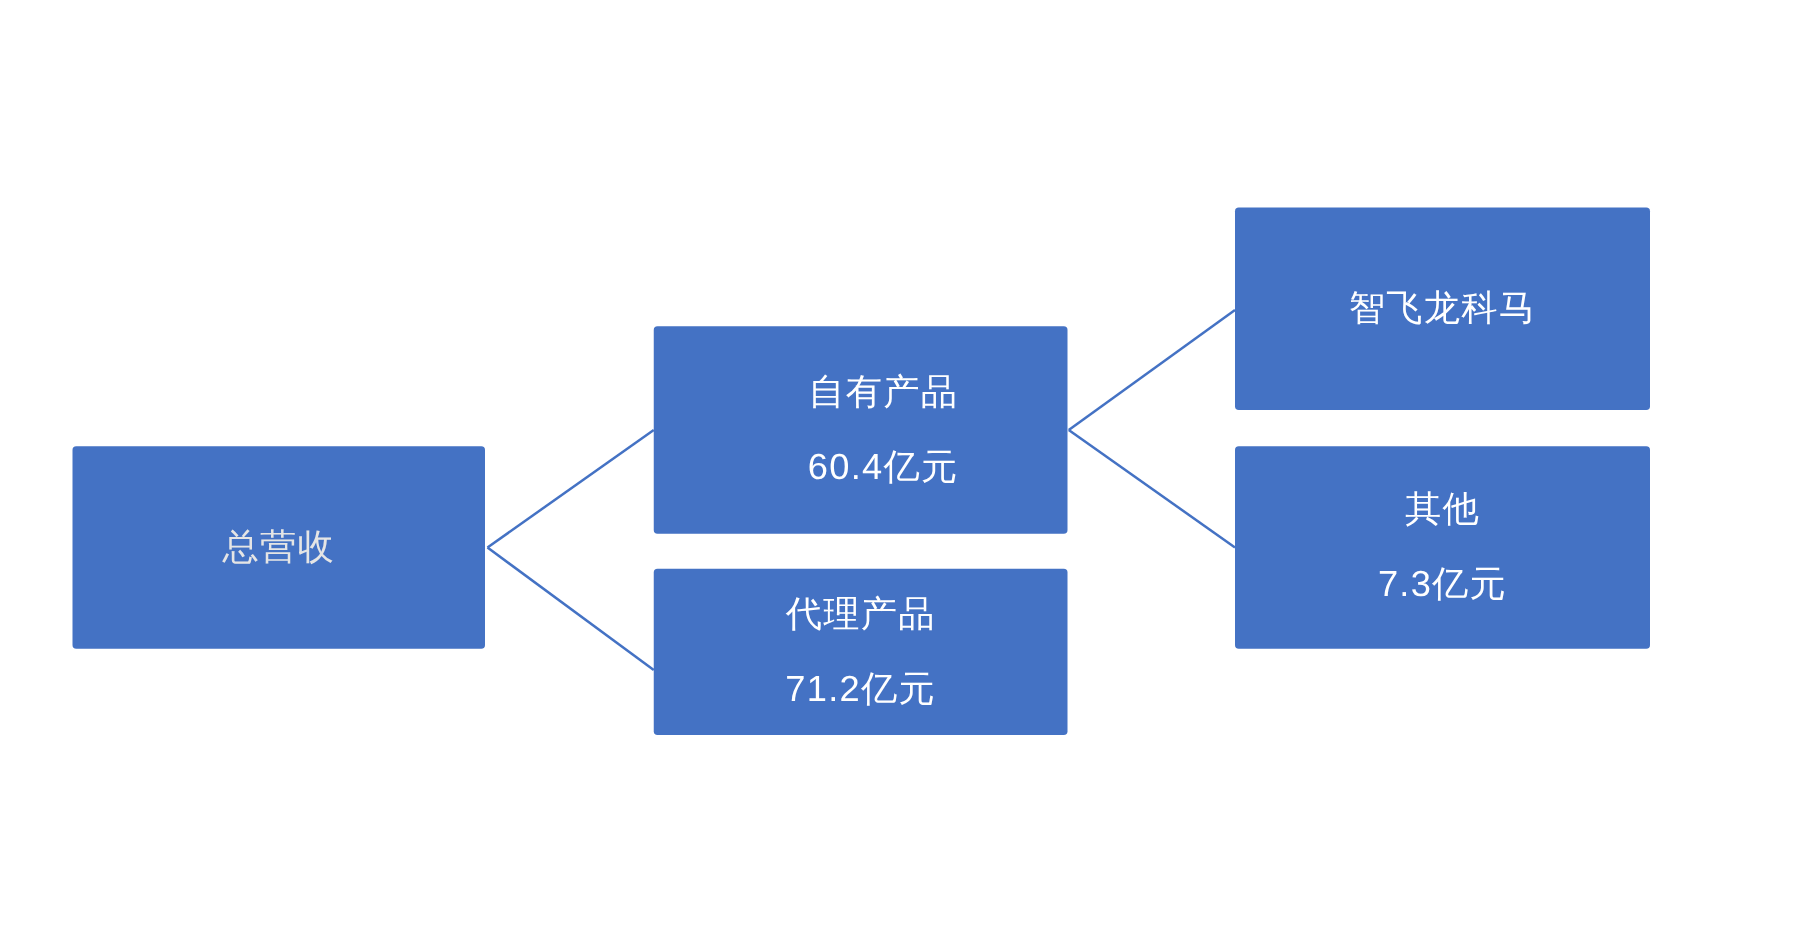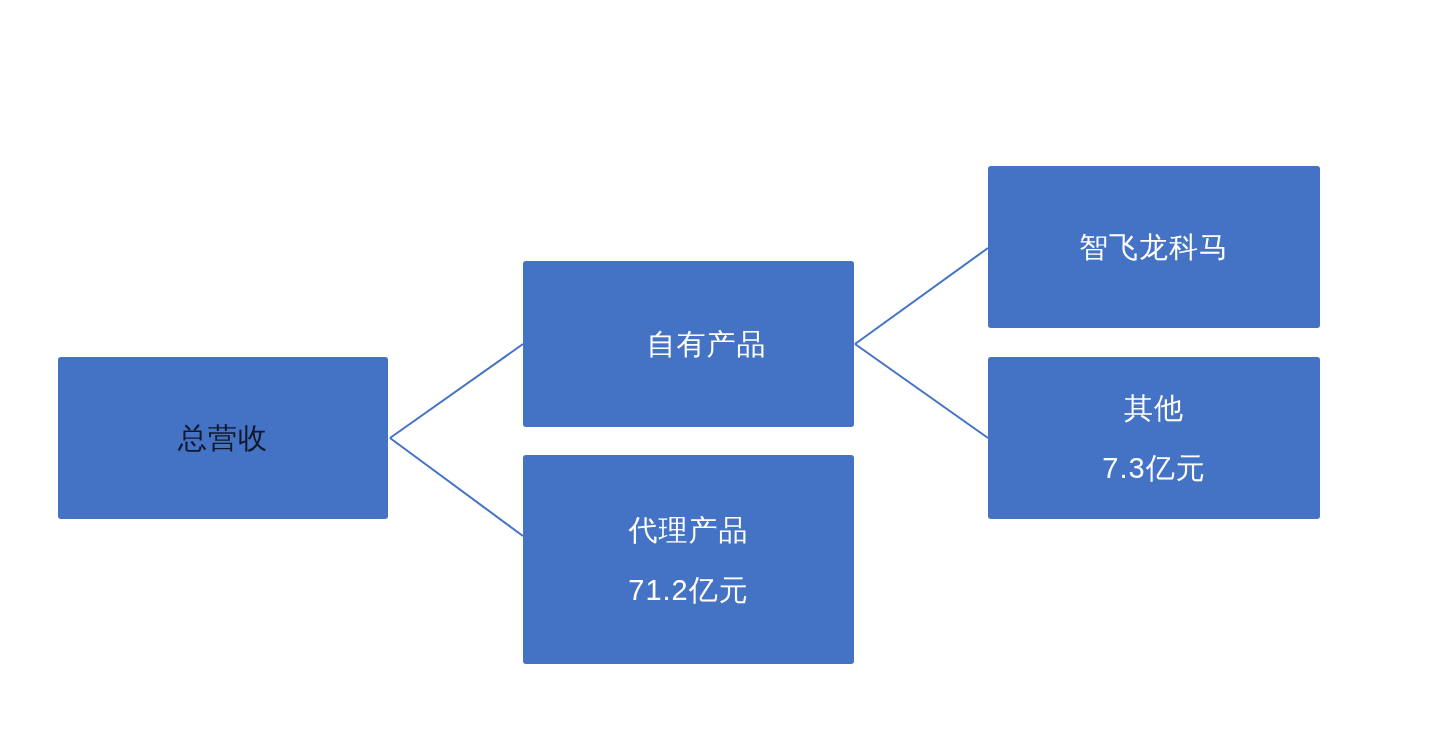--- a/index.html
+++ b/index.html
@@ -39,42 +39,43 @@
   .node .line {
     display: block;
     font-size: 29px;
     line-height: 60px;
     letter-spacing: 1px;
     white-space: nowrap;
   }
   
   #node-total          { left:  58px; top: 357px; width: 330px; height: 162px; }
   #node-own-products   { left: 523px; top: 261px; width: 331px; height: 166px; }
-  #node-agency-products{ left: 523px; top: 455px; width: 331px; height: 209px; }
+  #node-agency-products{ left: 523px; top: 455px; width: 331px; height: 133px; }
   #node-zhifei         { left: 988px; top: 166px; width: 332px; height: 162px; }
   #node-other          { left: 988px; top: 357px; width: 332px; height: 162px; }
 </style>
 </head>
 <body style="background-color: rgb(255, 255, 255);">
 
 <div class="canvas">
 
   <svg class="connectors" viewBox="0 0 1450 754">
     <line x1="390" y1="438" x2="523" y2="344" stroke-width="2" stroke="#4472C4"></line>
     <line x1="390" y1="438" x2="523" y2="536" stroke-width="2" stroke="#4472C4"></line>
     <line x1="855" y1="344" x2="988" y2="248" stroke-width="2" stroke="#4472C4"></line>
     <line x1="855" y1="344" x2="988" y2="438" stroke-width="2" stroke="#4472C4"></line>
   </svg>
 
-  <div class="node" id="node-total" style="background-color: rgb(68, 114, 196); color: #0f172a;">
+  <div class="node" id="node-total" style="background-color: rgb(68, 114, 196); color: #e5e5e5;">
     <span class="line">总营收</span>
   </div>
 
   <div class="node" id="node-own-products" style="background-color: rgb(68, 114, 196); color: rgb(255, 255, 255); padding-left: 36px;">
     <span class="line">自有产品</span>
+    <span class="line">60.4亿元</span>
   </div>
 
   <div class="node" id="node-agency-products" style="background-color: rgb(68, 114, 196); color: rgb(255, 255, 255);">
     <span class="line">代理产品</span>
     <span class="line">71.2亿元</span>
   </div>
 
   <div class="node" id="node-zhifei" style="background-color: rgb(68, 114, 196); color: rgb(255, 255, 255);">
     <span class="line">智飞龙科马</span>
   </div>

